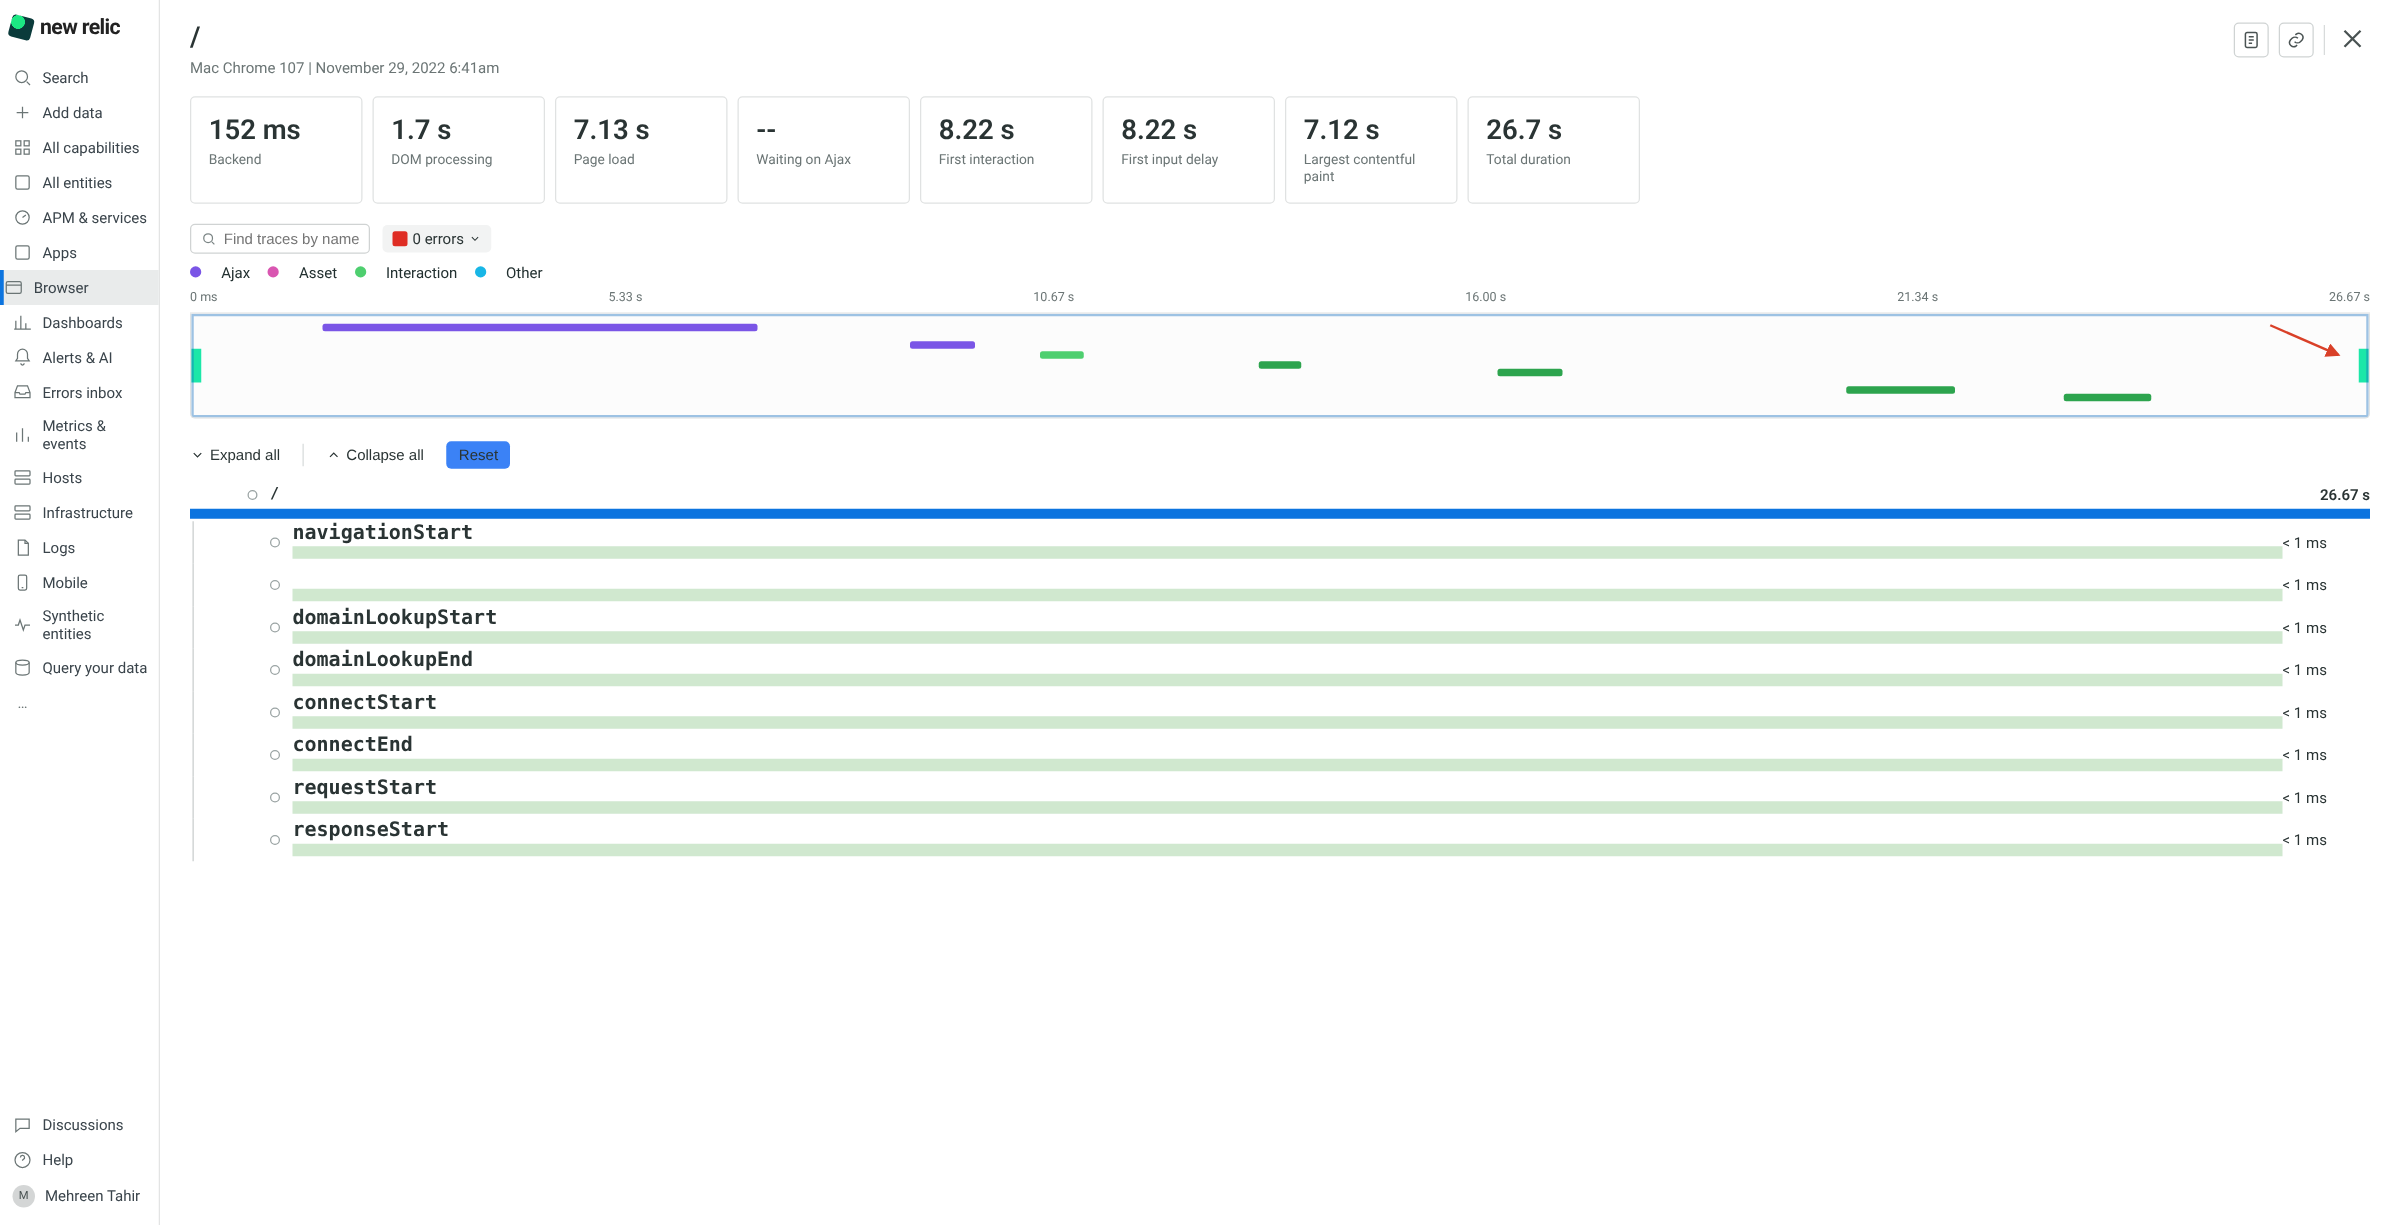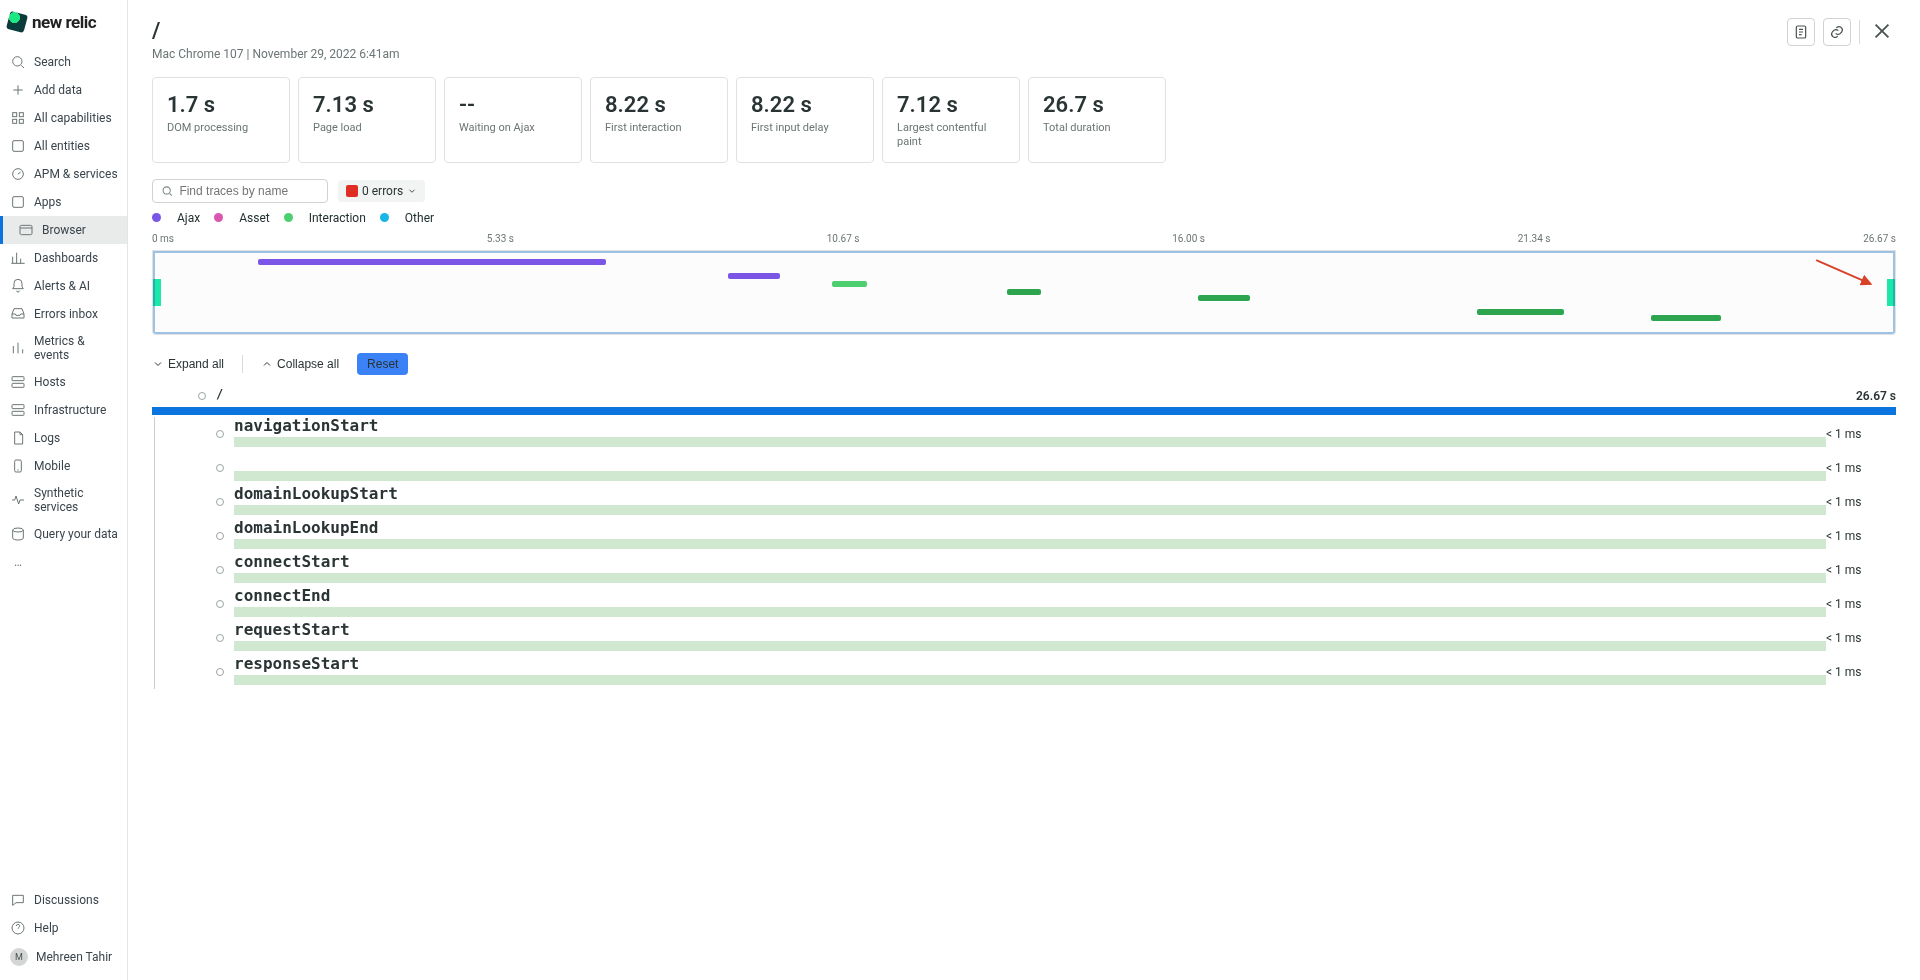--- a/index.html
+++ b/index.html
@@ -39,21 +39,21 @@
   .logo-word {
     font-weight: 700; font-size: 17px; color: #222; letter-spacing: -0.5px;
   }
   .nav { display: flex; flex-direction: column; }
   .nav-item {
     display: flex; align-items: center; gap: 8px;
     padding: 6px 8px 6px 10px;
     color: #3a444b; font-size: 12px; cursor: pointer;
     min-height: 28px;
   }
-  .nav-item.active { background: #e9ebeb; border-left: 3px solid #0c74df; padding-left: 15px; }
+  .nav-item.active { background: #e9ebeb; border-left: 3px solid #0c74df; padding-left: 0; }
   .nav-item .ico { width: 16px; height: 16px; flex-shrink: 0; stroke: #6b7575; fill: none; stroke-width: 1.5; }
   .nav-bottom { margin-bottom: 8px; }
   .nav-item.more { justify-content: flex-start; padding-left: 14px; color: #6b7575; }
   .avatar {
     width: 18px; height: 18px; border-radius: 50%;
     background: #d4d6d6; color: #4a5353; font-size: 9px;
     display: inline-flex; align-items: center; justify-content: center;
     flex-shrink: 0;
   }
 
@@ -91,21 +91,21 @@
   .card-lbl { font-size: 11px; color: #6b7575; line-height: 1.3; }
 
   
   .toolbar {
     display: flex; align-items: center; gap: 10px;
     padding: 4px 24px 6px;
   }
   .search-box {
     display: flex; align-items: center; gap: 6px;
     border: 1px solid #d0d3d3; border-radius: 4px; background: #fff;
-    padding: 4px 8px; width: 176px;
+    padding: 4px 8px; width: 144px;
   }
   .search-box svg { width: 14px; height: 14px; stroke: #7a8484; fill: none; stroke-width: 2;}
   .search-box input { border: none; outline: none; font-size: 12px; width: 100%; background: transparent; }
   .errors-chip {
     display: flex; align-items: center; gap: 4px;
     background: #f2f3f3; border-radius: 4px; padding: 4px 8px;
     font-size: 12px; color: #2a3434; cursor: pointer;
   }
   .err-sq { width: 12px; height: 12px; background: #df2d24; border-radius: 2px; display: inline-block; }
   .chev { width: 10px; height: 10px; stroke: #2a3434; fill: none; stroke-width: 2; }
@@ -319,21 +319,21 @@
             <svg class="ico" viewBox="0 0 24 24">
               <rect x="7" y="3" width="10" height="18" rx="2"></rect>
               <path d="M11 18h2"></path>
             </svg>
             <span>Mobile</span>
           </div>
           <div class="nav-item">
             <svg class="ico" viewBox="0 0 24 24">
               <path d="M3 12h4l2-6 4 12 2-6h6"></path>
             </svg>
-            <span>Synthetic services</span>
+            <span>Synthetic entities</span>
           </div>
           <div class="nav-item">
             <svg class="ico" viewBox="0 0 24 24">
               <ellipse cx="12" cy="6" rx="8" ry="3"></ellipse>
               <path d="M4 6v12c0 1.7 3.6 3 8 3s8-1.3 8-3V6"></path>
             </svg>
             <span>Query your data</span>
           </div>
         </nav>
       <div class="nav-item more">
@@ -387,20 +387,24 @@
         <span class="vsep"></span>
         <button class="close-btn">
           <svg viewBox="0 0 24 24">
               <path d="M5 5l14 14M19 5L5 19"></path>
             </svg>
         </button>
       </div>
     </div>
 
     <div class="cards" id="cards">
+        <div class="card">
+          <div class="card-val">152 ms</div>
+          <div class="card-lbl">Backend</div>
+        </div>
         <div class="card">
           <div class="card-val">1.7 s</div>
           <div class="card-lbl">DOM processing</div>
         </div>
         <div class="card">
           <div class="card-val">7.13 s</div>
           <div class="card-lbl">Page load</div>
         </div>
         <div class="card">
           <div class="card-val">--</div>

